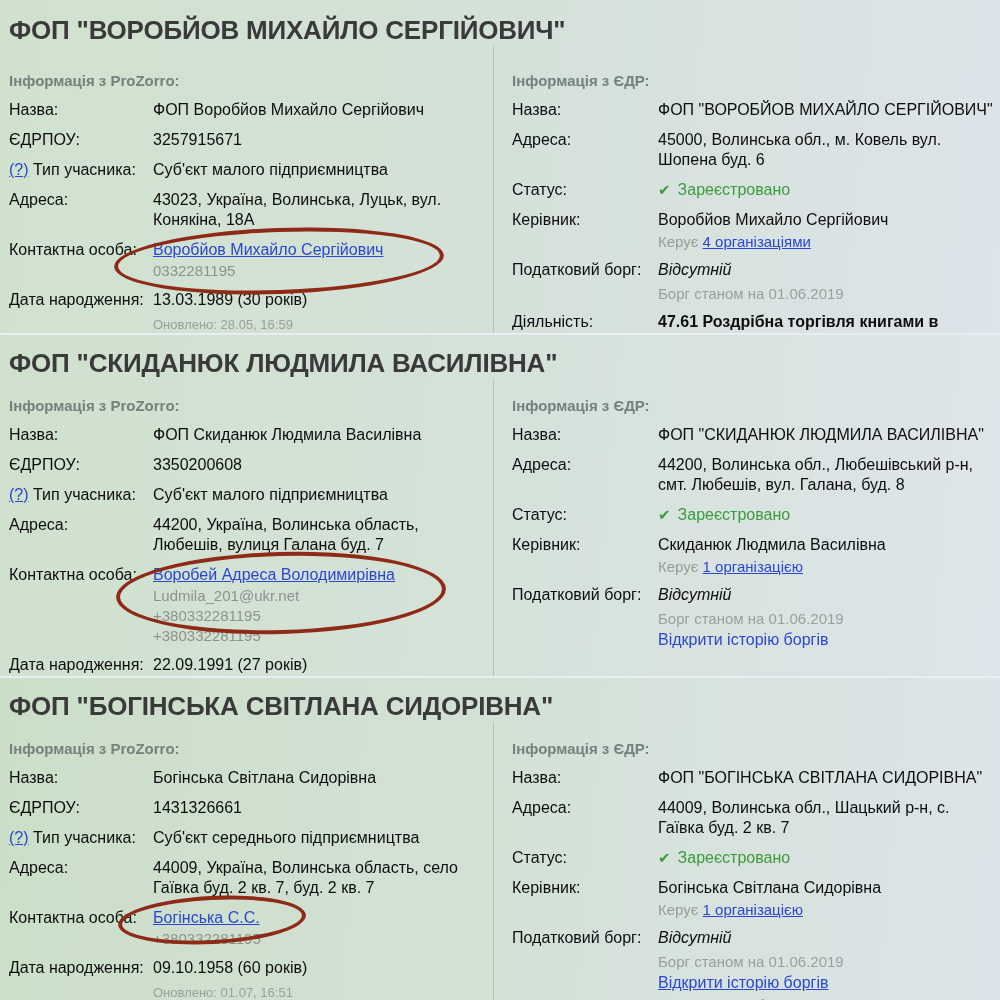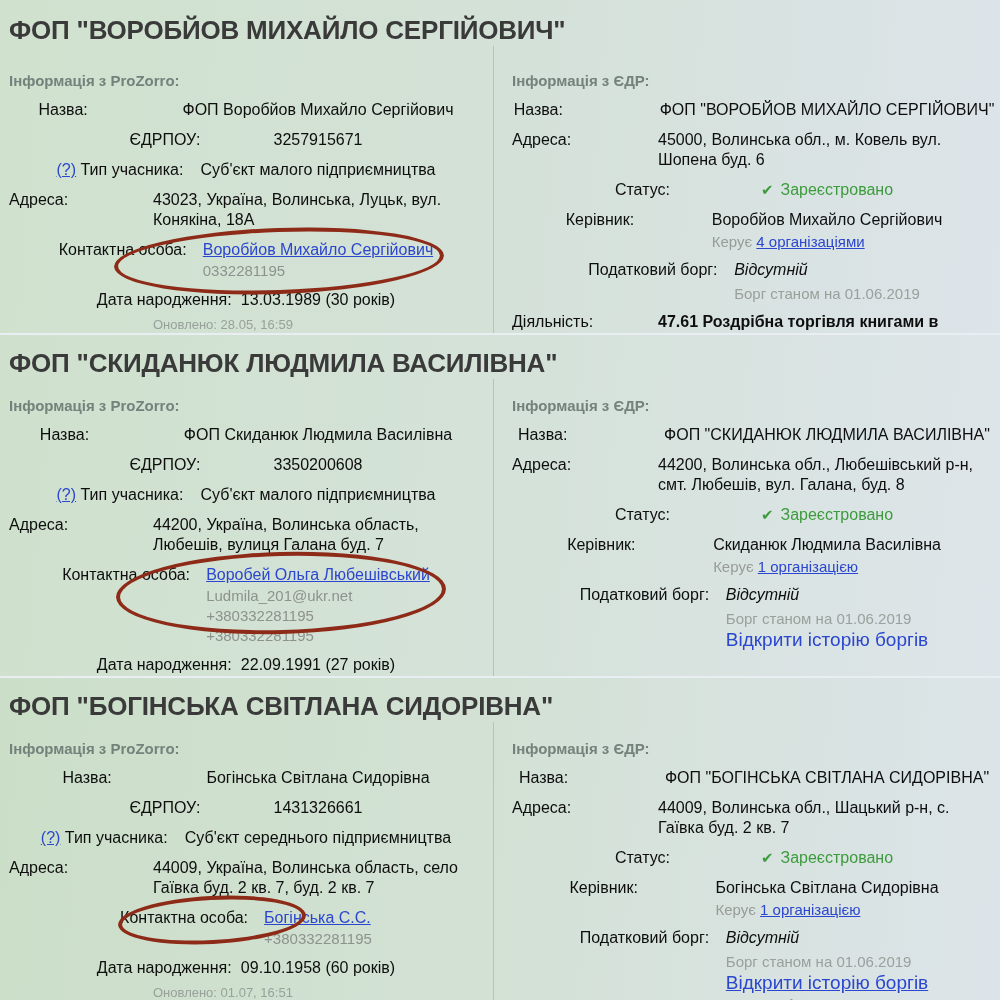--- a/index.html
+++ b/index.html
@@ -10,35 +10,35 @@
   .c2{height:343px;background:linear-gradient(95deg,#cfe1cd 0%,#d5e2da 55%,#dee5ea 100%);box-shadow:inset 0 2px 0 #e8eef1;}
   .c3{height:324px;background:linear-gradient(95deg,#cbdfc8 0%,#d3e1d5 50%,#dce4e9 100%);box-shadow:inset 0 2px 0 #e8eef1;}
   .title{margin:0;padding:14px 10px 0 9px;font-size:26px;line-height:32px;font-weight:bold;
          color:#3a3a3a;letter-spacing:-0.2px;white-space:nowrap;}
   .cols{display:flex;align-items:stretch;height:calc(100% - 46px);}
   .col{box-sizing:border-box;}
   .col-l{width:493px;padding-left:9px;padding-right:10px;}
   .col-r{width:507px;padding-left:18px;padding-right:4px;border-left:1px solid #b7c2bb;}
   .sec-h{font-weight:bold;font-size:15px;line-height:18px;color:#74827c;}
   .m26{margin-top:26px}.m18{margin-top:18px}
-  .row{display:flex;margin-top:10px;justify-content:center;}
+  .row{display:flex;margin-top:10px;}
   .row.tight{margin-top:6px;}
   .lbl{flex:none;width:144px;font-size:16px;line-height:20px;color:#0e0e0e;}
   .col-r .lbl{width:146px;}
   .val{font-size:16px;line-height:20px;color:#0e0e0e;min-width:0;}
   .nowrap{white-space:nowrap;}
   .link{color:#2b46cf;text-decoration:underline;cursor:pointer;}
   .sub{font-size:15px;line-height:19px;color:#8d928e;margin-top:1px;}
   .status-val{color:#3c9b3c;}
   .check{color:#3c9b3c;margin-right:7px;font-size:15px;}
   .manages{font-size:15px;line-height:17px;color:#979c98;margin-top:3px;}
   .it{font-style:italic;}
   .bold{font-weight:bold;}
   .note{font-size:15px;line-height:16px;color:#9aa09c;margin-top:6px;}
-  .hist{font-size:19px;line-height:16px;margin-top:5px;}
+  .hist{font-size:16px;line-height:16px;margin-top:5px;}
   .hist .nou{text-decoration:none;}
   .updated{font-size:13px;line-height:16px;color:#98a09a;margin-left:144px;margin-top:7px;}
   .corner{position:absolute;left:0;top:0;width:36px;height:9px;background:#1b1b1b;}
   .ellipse{position:absolute;border-radius:50%;box-sizing:border-box;pointer-events:none;}
 </style>
 </head>
 <body>
 
 <div class="page">
   <div class="corner"></div>
@@ -130,21 +130,21 @@
           <span class="lbl"><span class="link">(?)</span> <span>Тип учасника:</span></span>
           <span class="val">Суб'єкт малого підприємництва</span>
         </div>
         <div class="row">
           <span class="lbl">Адреса:</span>
           <span class="val">44200, Україна, Волинська область, Любешів, вулиця Галана буд. 7</span>
         </div>
         <div class="row">
           <span class="lbl">Контактна особа:</span>
           <span class="val">
-            <span class="link">Воробей Ольга Любешівський</span>
+            <span class="link">Воробей Адреса Володимирівна</span>
             <div class="sub">Ludmila_201@ukr.net</div>
             <div class="sub">+380332281195</div>
             <div class="sub">+380332281195</div>
           </span>
         </div>
         <div class="row">
           <span class="lbl">Дата народження:</span>
           <span class="val">22.09.1991 (27 років)</span>
         </div>
       </div>

